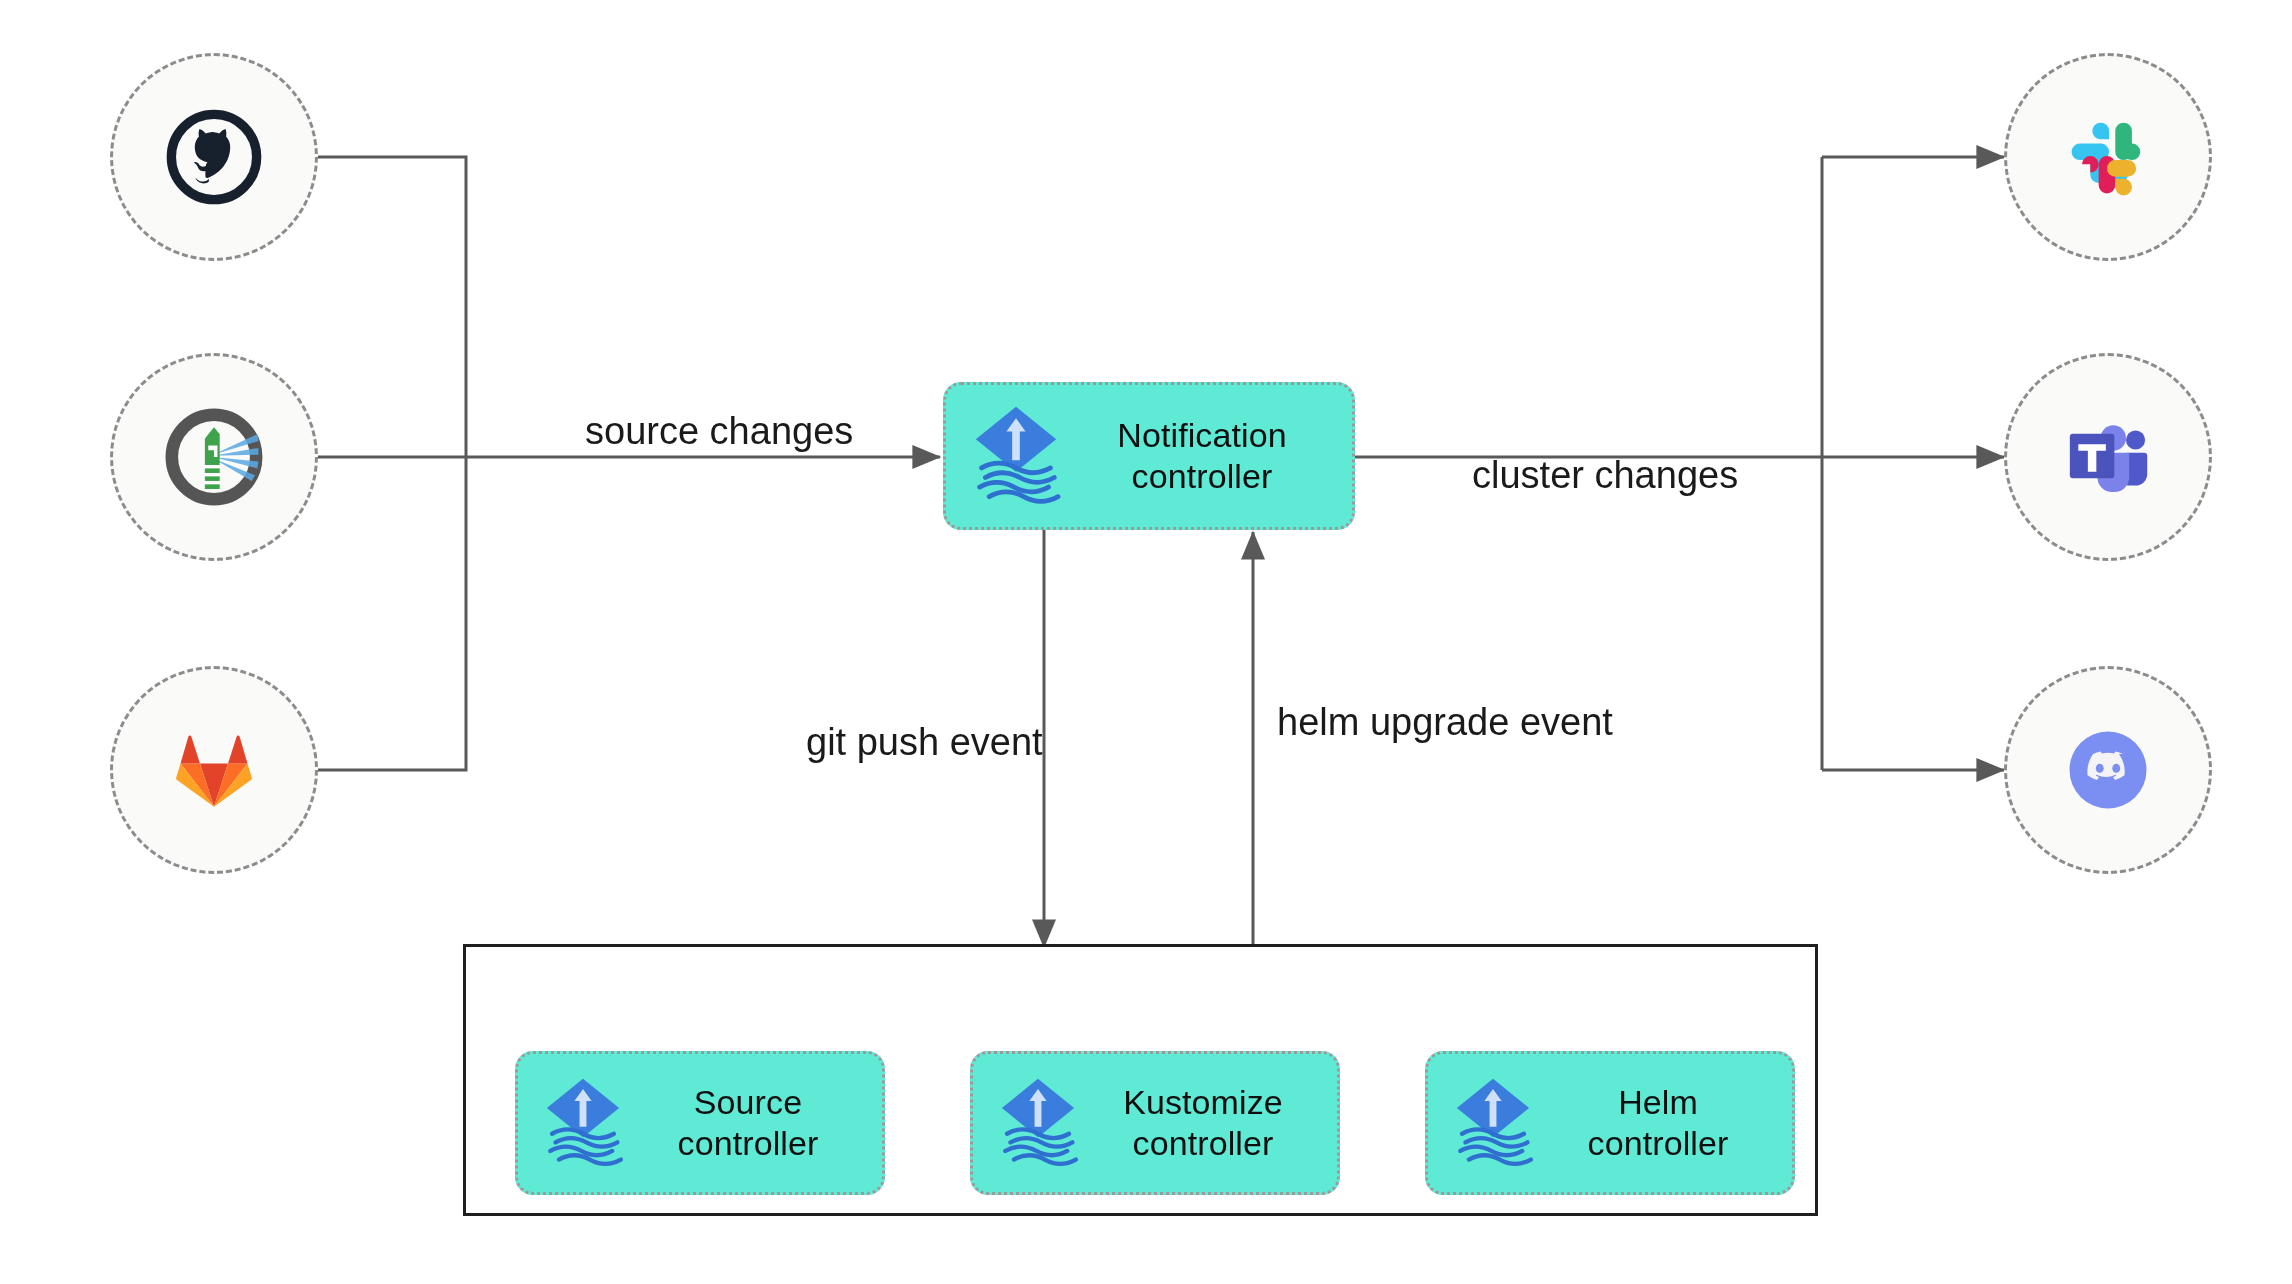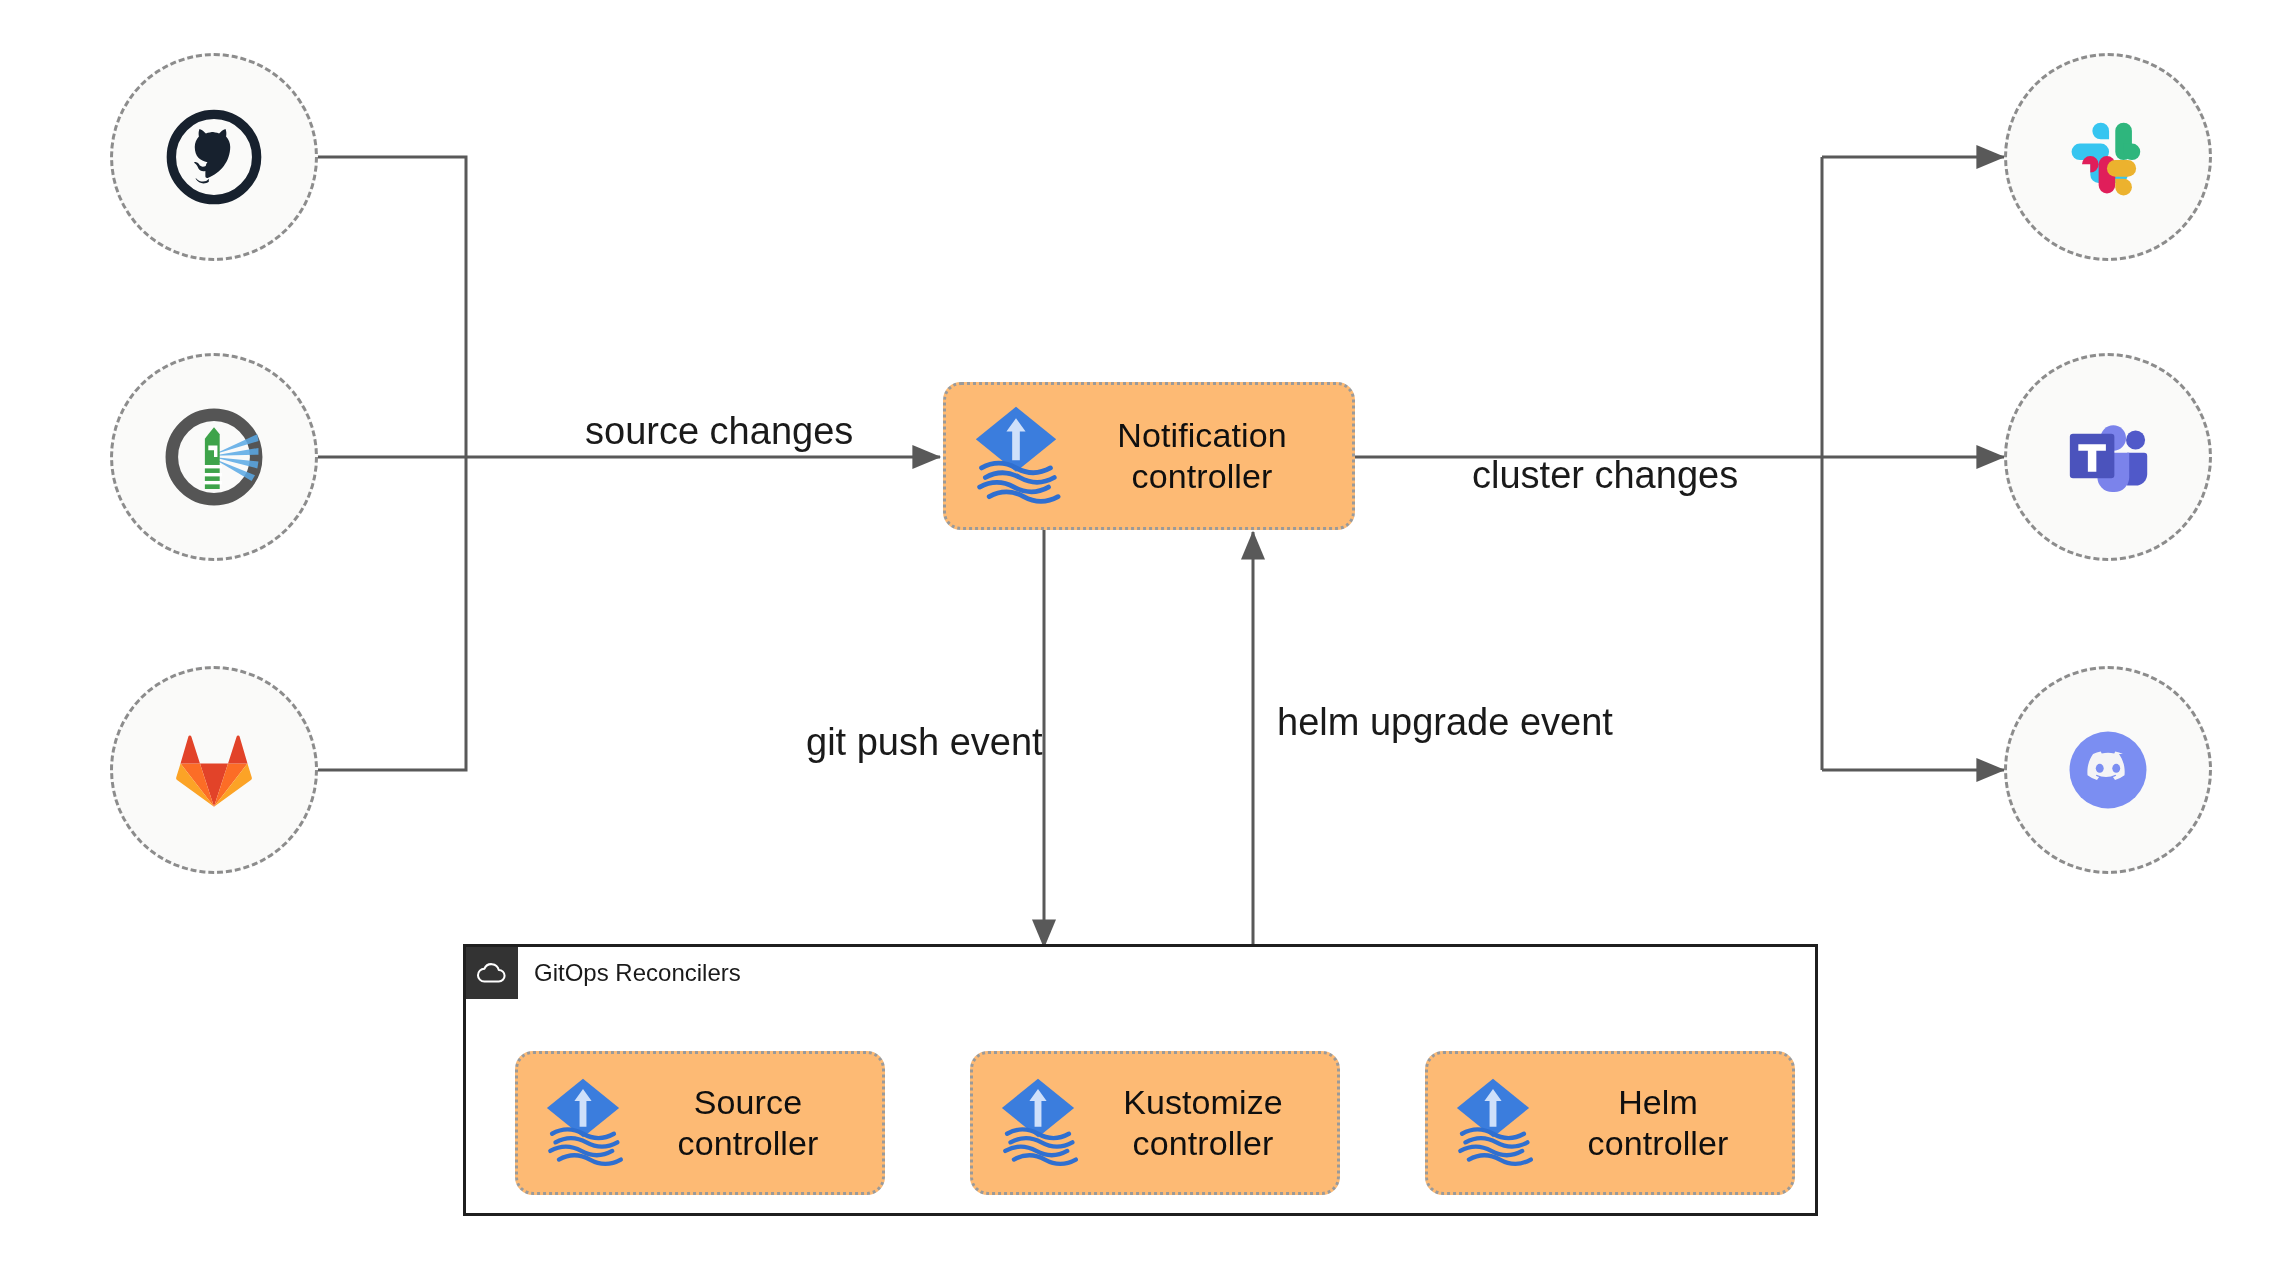--- a/index.html
+++ b/index.html
@@ -43,21 +43,21 @@
   .circle-node .logo {
     display: block;
   }
 
   
   .ctrl-box {
     position: absolute;
     box-sizing: border-box;
     border: 3px dotted #9a9a9a;
     border-radius: 18px;
-    background: #fdba74;
+    background: #5eead4;
     display: flex;
     align-items: center;
     justify-content: flex-start;
   }
   .ctrl-icon {
     flex: 0 0 auto;
     margin-left: 22px;
   }
   .ctrl-label {
     flex: 1 1 auto;
@@ -246,28 +246,20 @@
   <div class="edge-label" style="left:585px; top:412px;">source changes</div>
 
   <div class="edge-label" style="left:1472px; top:412px;margin-top:44px;">cluster changes</div>
 
   <div class="edge-label" style="left:806px; top:706px;margin-top:17px;">git push event</div>
 
   <div class="edge-label" style="left:1277px; top:703px;">helm upgrade event</div>
 
   <div id="reconcilers" style="left:463px; top:944px; width:1355px; height:272px;">
 
-    <div id="reconcilers-header">
-      <div id="reconcilers-badge">
-        <svg width="34" height="24" viewBox="0 0 40 26">
-          <path d="M11 23 a7.5 7.5 0 0 1 0-15 a9 9 0 0 1 17 1.4 a6 6 0 0 1 0 13.6 z" fill="none" stroke="#ffffff" stroke-width="2.4" stroke-linejoin="round"></path>
-        </svg>
-      </div>
-      <div id="reconcilers-title">GitOps Reconcilers</div>
-    </div>
 
     <div class="ctrl-box" style="left:49px; top:104px; width:370px; height:144px;">
       <svg class="ctrl-icon" width="86" height="100" viewBox="0 0 100 115">
         <path fill="#3b7ddd" d="M50 6 L92 40 L50 74 L8 40 z"></path>
         <path fill="#cfe0fa" d="M50 18 L60 32 H54 V62 H46 V32 H40 z"></path>
         <g stroke="#2f6fd0" stroke-width="5" fill="none" stroke-linecap="round">
           <path d="M14 70 Q32 60 50 70 Q68 80 86 70"></path>
           <path d="M18 80 Q36 70 54 80 Q72 90 90 80"></path>
           <path d="M12 90 Q30 80 48 90 Q66 100 84 90"></path>
           <path d="M22 100 Q40 90 58 100 Q76 110 94 100"></path>

